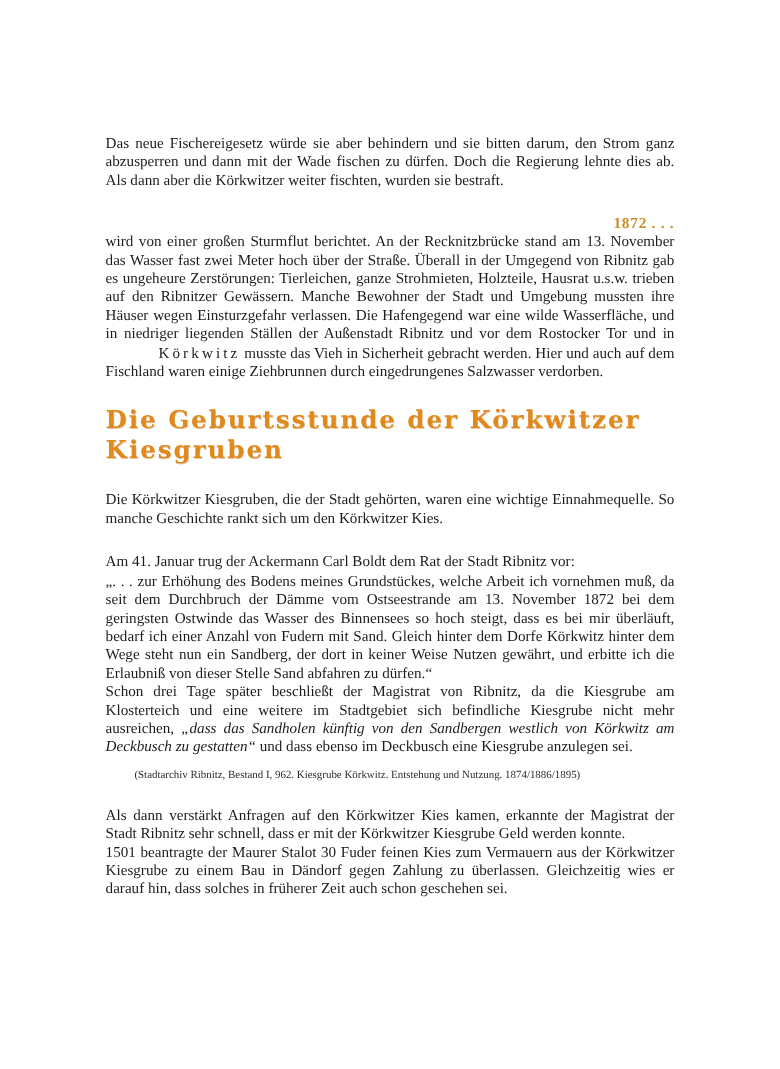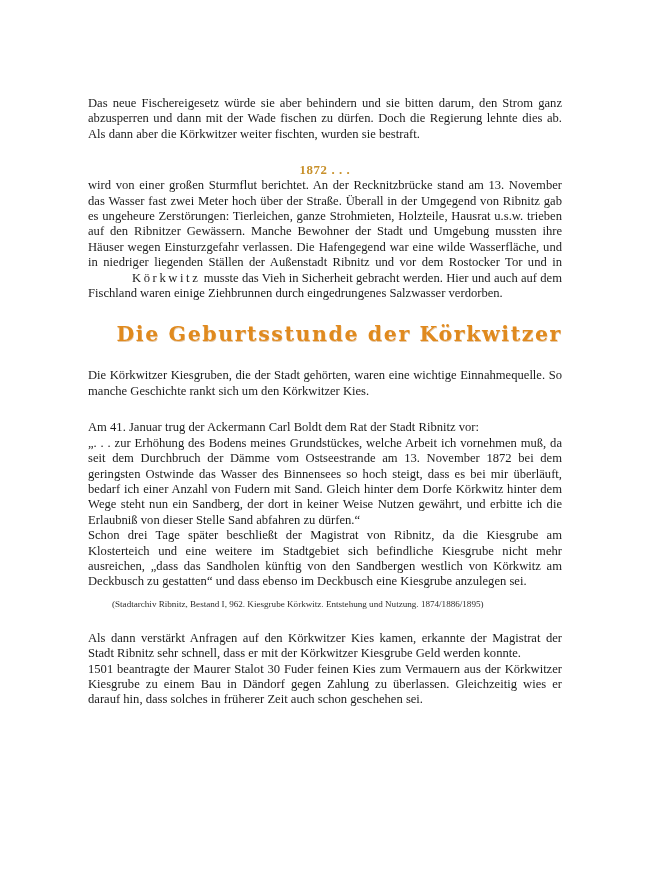--- a/index.html
+++ b/index.html
@@ -11,21 +11,21 @@
     width: 650px;
     height: 891px;
     position: relative;
     overflow: hidden;
     font-family: "Liberation Serif", "DejaVu Serif", serif;
     color: #1b1b1b;
   }
 
   .page {
     position: absolute;
-    left: 0; top: 0;
+    left: 0; top: 16px;
     width: 650px;
     height: 659px;
     background: #ffffff;
   }
 
   .content {
     position: absolute;
     left: 88px;
     top: 96px;
     width: 474px;
@@ -44,44 +44,44 @@
   .gap-lg { height: 21px; }
   .gap-sm { height: 8px; }
 
   .year-head {
     font-size: 12.8px;
     font-weight: bold;
     color: #c8902a;
     letter-spacing: 0.6px;
     line-height: 15px;
     margin: 0;
-    text-align: center;
+    text-align: right;
   }
 
   .chapter-title {
-    text-align: right;
+    text-align: left;
     color: #e08a1e;
     font-family: "DejaVu Serif", "Liberation Serif", serif;
     font-weight: bold;
     font-size: 20.5px;
     line-height: 25px;
     letter-spacing: 1.6px;
     margin: 0;
     text-shadow: 0.5px 0.5px 0 rgba(180,100,10,0.35);
   }
   .chapter-title .line2 { display: block; }
 
   .quote {
     font-size: 12.6px;
     line-height: 15.4px;
     text-align: justify;
     margin: 0;
   }
 
-  .inline-quote { }
+  .inline-quote { font-style: italic; }
 
   .spaced {
     letter-spacing: 2.6px;
     margin-left: 44px;
   }
 
   .citation {
     font-size: 9.1px;
     line-height: 12px;
     color: #2b2b2b;
@@ -126,20 +126,21 @@
     <div class="gap-lg"></div>
 
     <p class="year-head">1872 . . .</p>
 
     <p class="para"><span>wird von einer großen Sturmflut berichtet. An der Recknitzbrücke stand am 13. November das Wasser fast zwei Meter hoch über der Straße. Überall in der Umgegend von Ribnitz gab es ungeheure Zerstörungen: Tierleichen, ganze Strohmieten, Holzteile, Hausrat u.s.w. trieben auf den Ribnitzer Gewässern. Manche Bewohner der Stadt und Umgebung mussten ihre Häuser wegen Einsturzgefahr verlassen. Die Hafengegend war eine wilde Wasserfläche, und in niedriger liegenden Ställen der Außenstadt Ribnitz und vor dem Rostocker Tor und in </span><span class="spaced">Körkwitz</span><span> musste das Vieh in Sicherheit gebracht werden. Hier und auch auf dem Fischland waren einige Ziehbrunnen durch eingedrungenes Salzwasser verdorben.</span></p>
 
     <div class="gap-lg"></div>
 
     <h1 class="chapter-title">
       <span class="line1">Die Geburtsstunde der Körkwitzer</span>
+      <span class="line2">Kiesgruben</span>
     </h1>
 
     <div class="gap-lg"></div>
 
     <p class="para">Die Körkwitzer Kiesgruben, die der Stadt gehörten, waren eine wichtige Einnahmequelle. So manche Geschichte rankt sich um den Körkwitzer Kies.</p>
 
     <div class="gap-lg"></div>
 
 
     <p class="para">Am 41. Januar trug der Ackermann Carl Boldt dem Rat der Stadt Ribnitz vor:</p>

